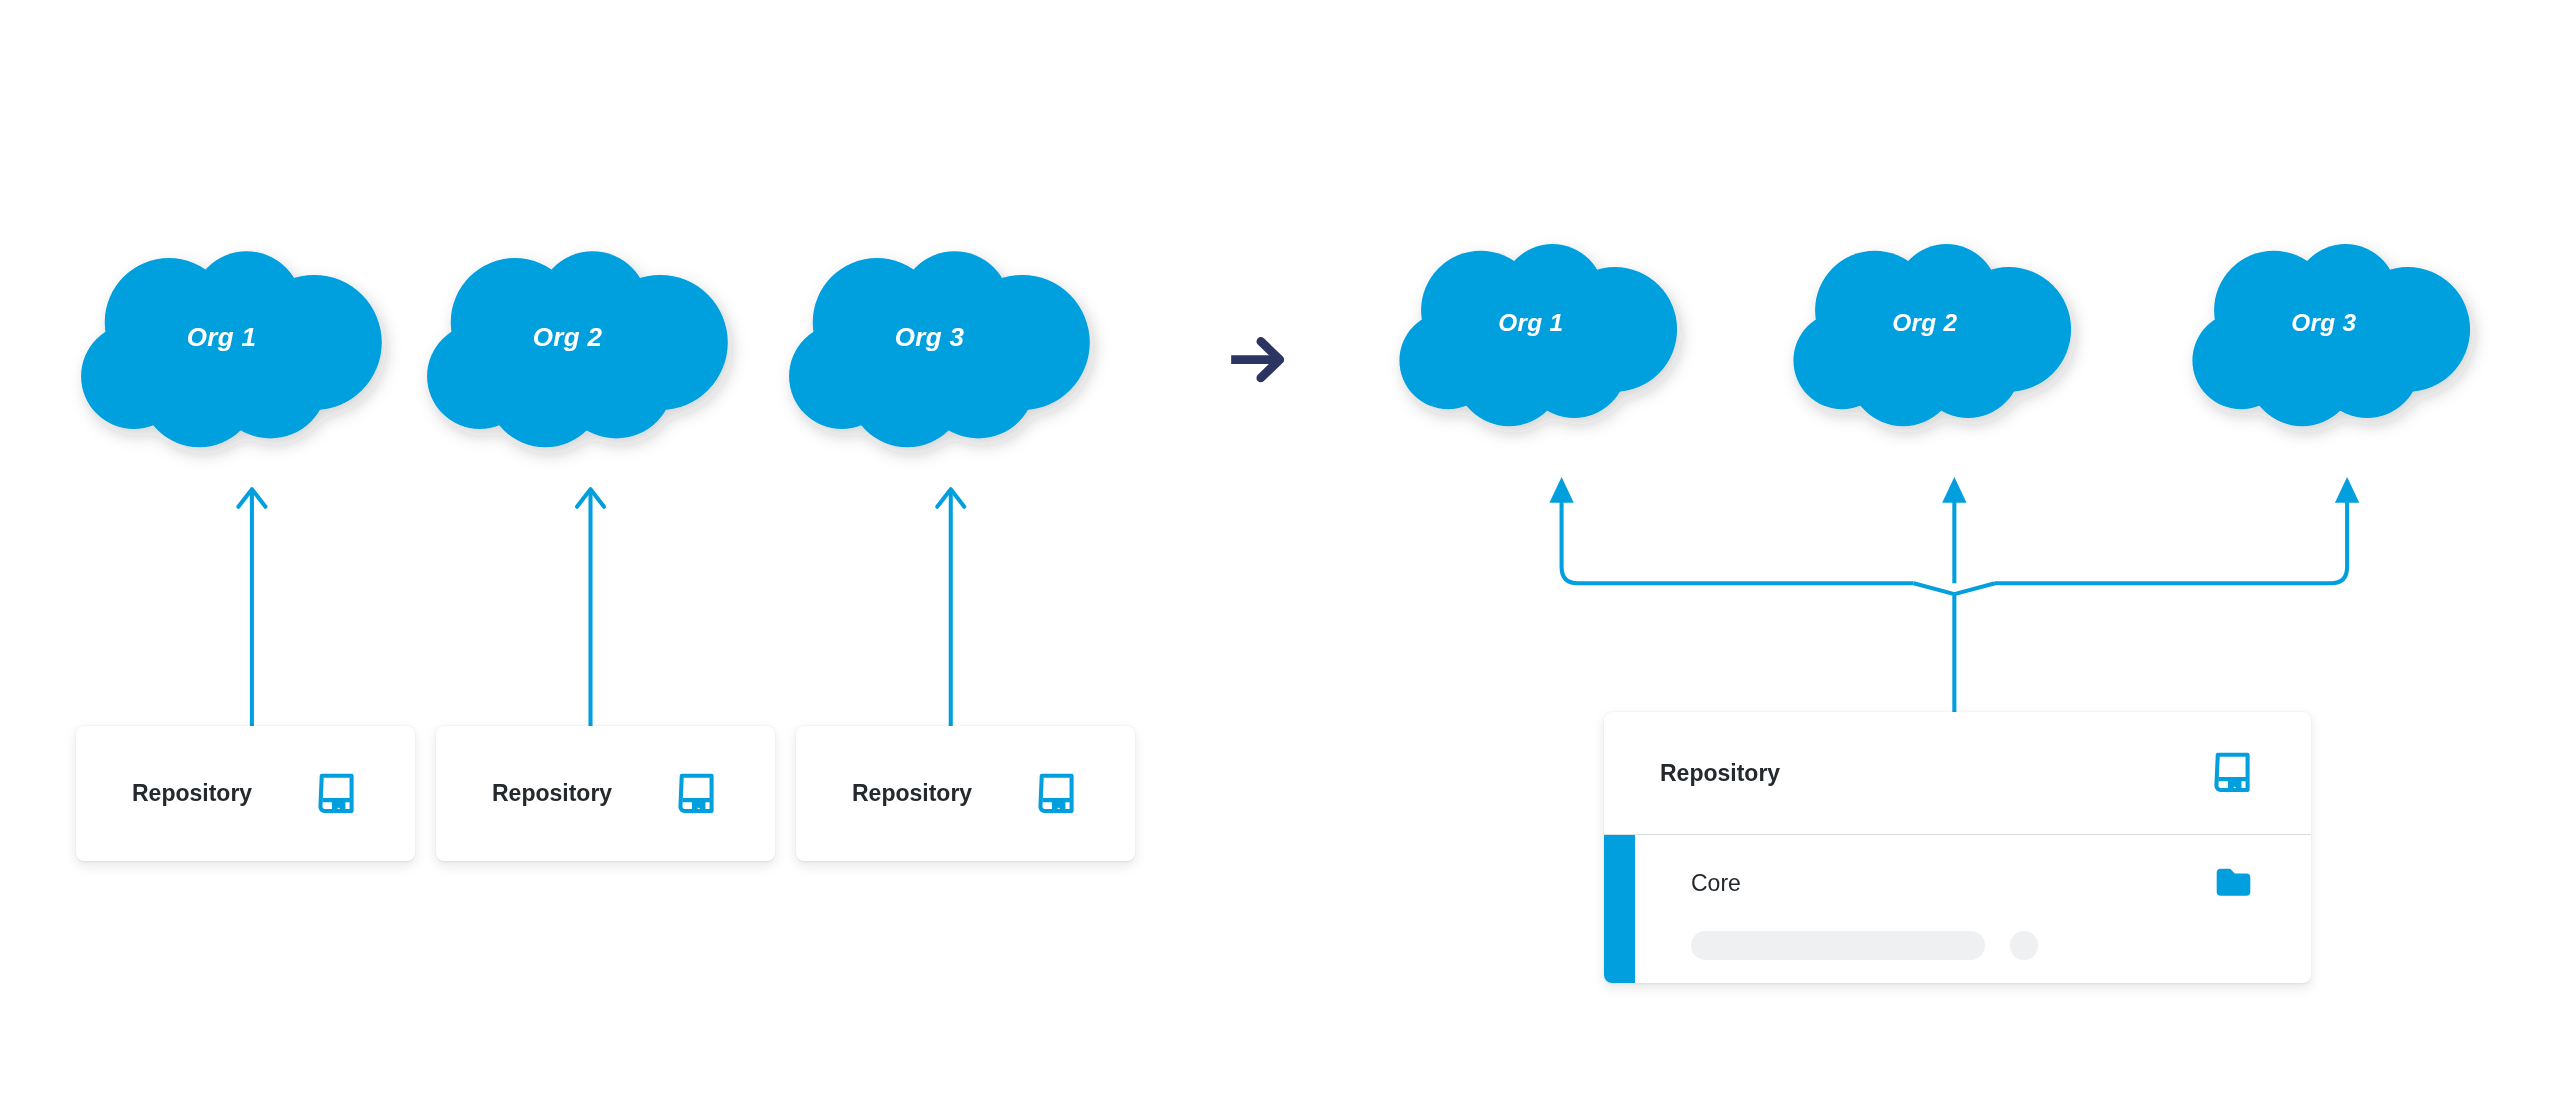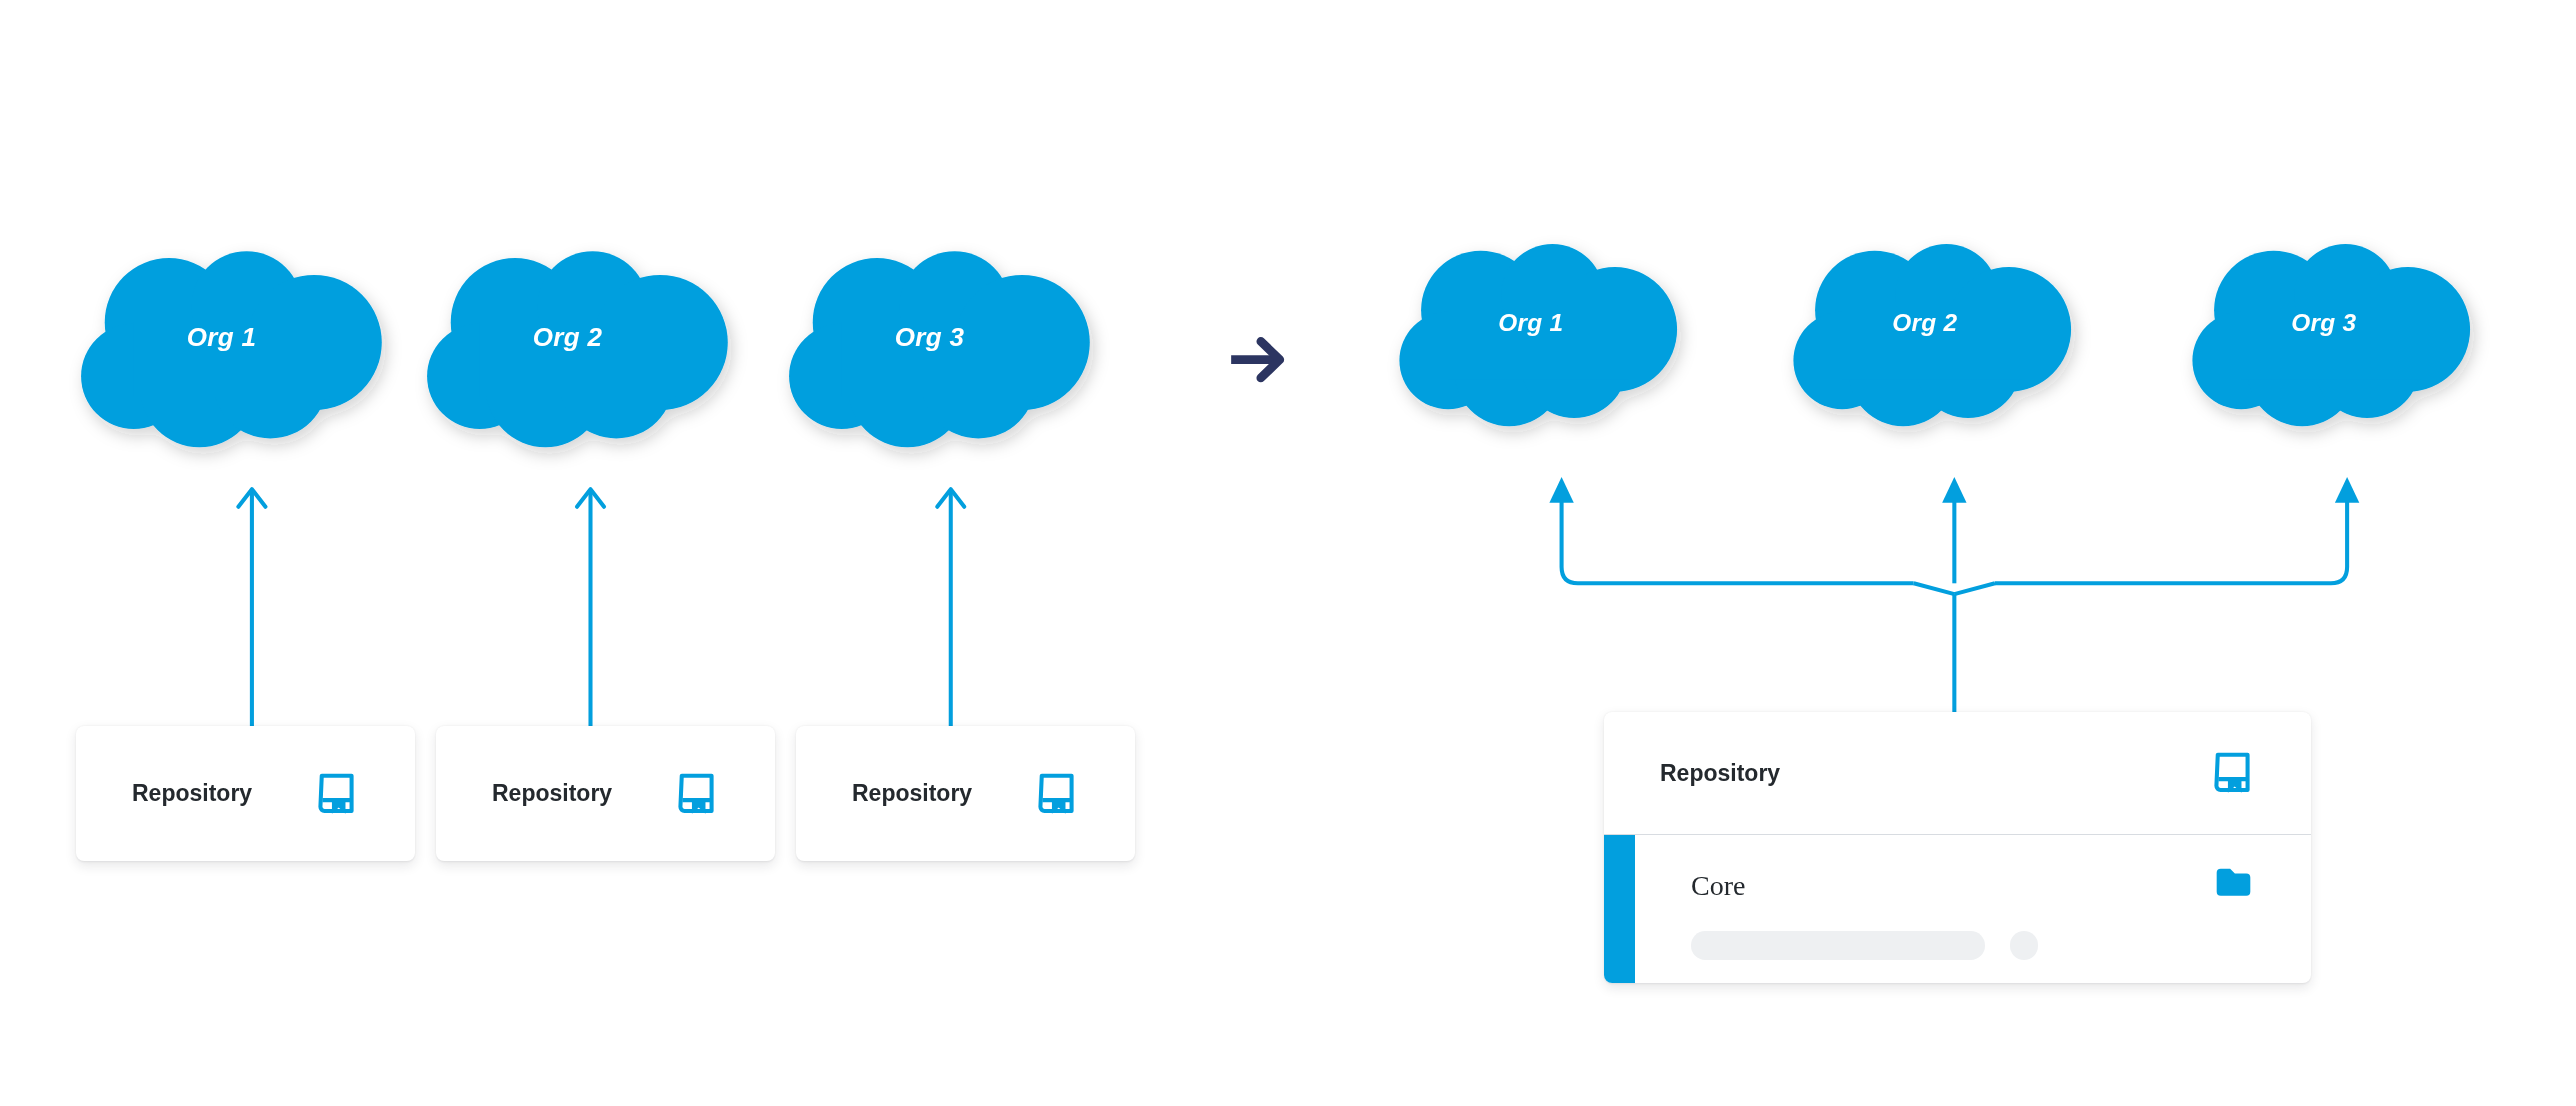--- a/index.html
+++ b/index.html
@@ -124,24 +124,23 @@
     position: absolute;
     left: 0; top: 0;
     width: 100%;
     height: 100%;
   }
   #core-title {
     position: absolute;
     left: 87px;
     top: 37px;
     color: #24292e;
-    font-size: 28px;
+    font-size: 23px;
     font-weight: normal;
     line-height: 1;
-    font-family: Liberation Serif, serif;
   }
   #core-icon {
     position: absolute;
     right: 58px;
     top: 31px;
   }
   #core-icon svg { display: block; }
   .skeleton-bar {
     position: absolute;
     left: 87px;

